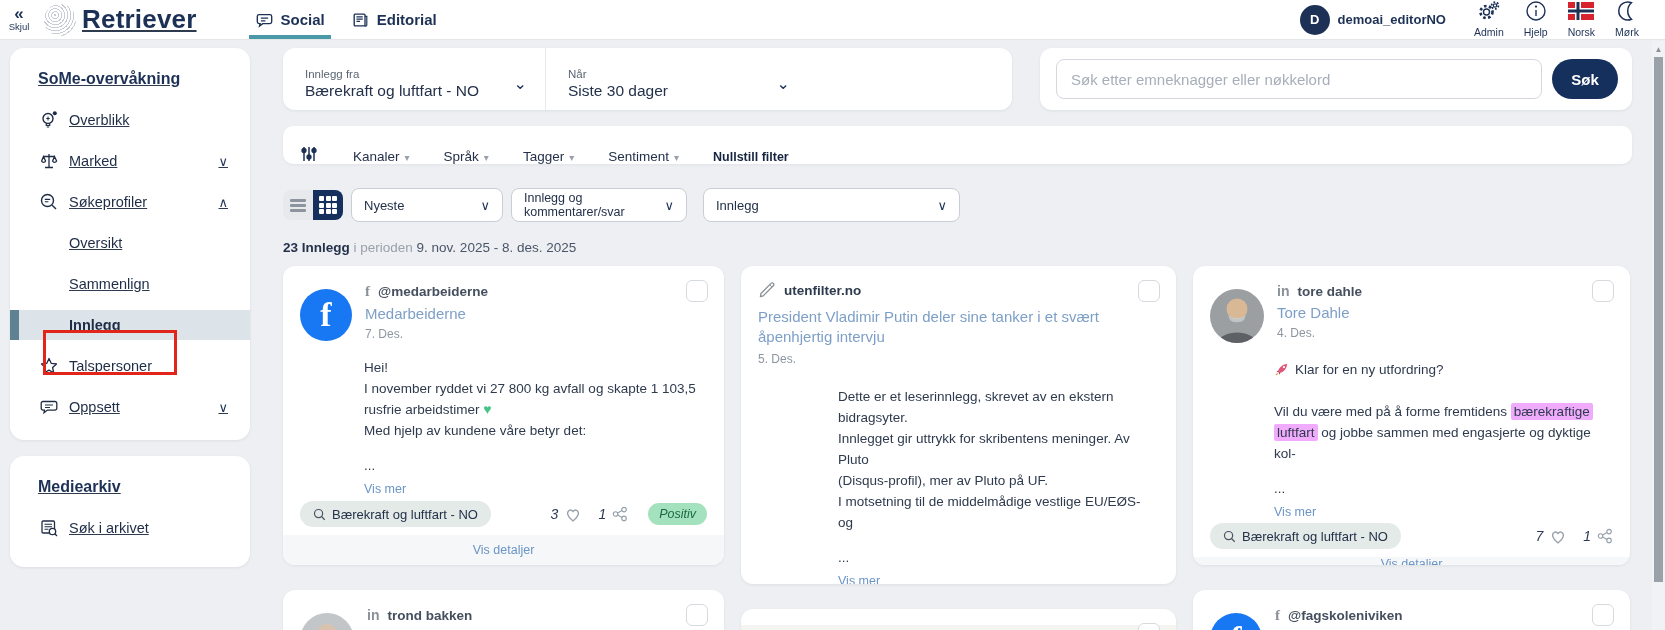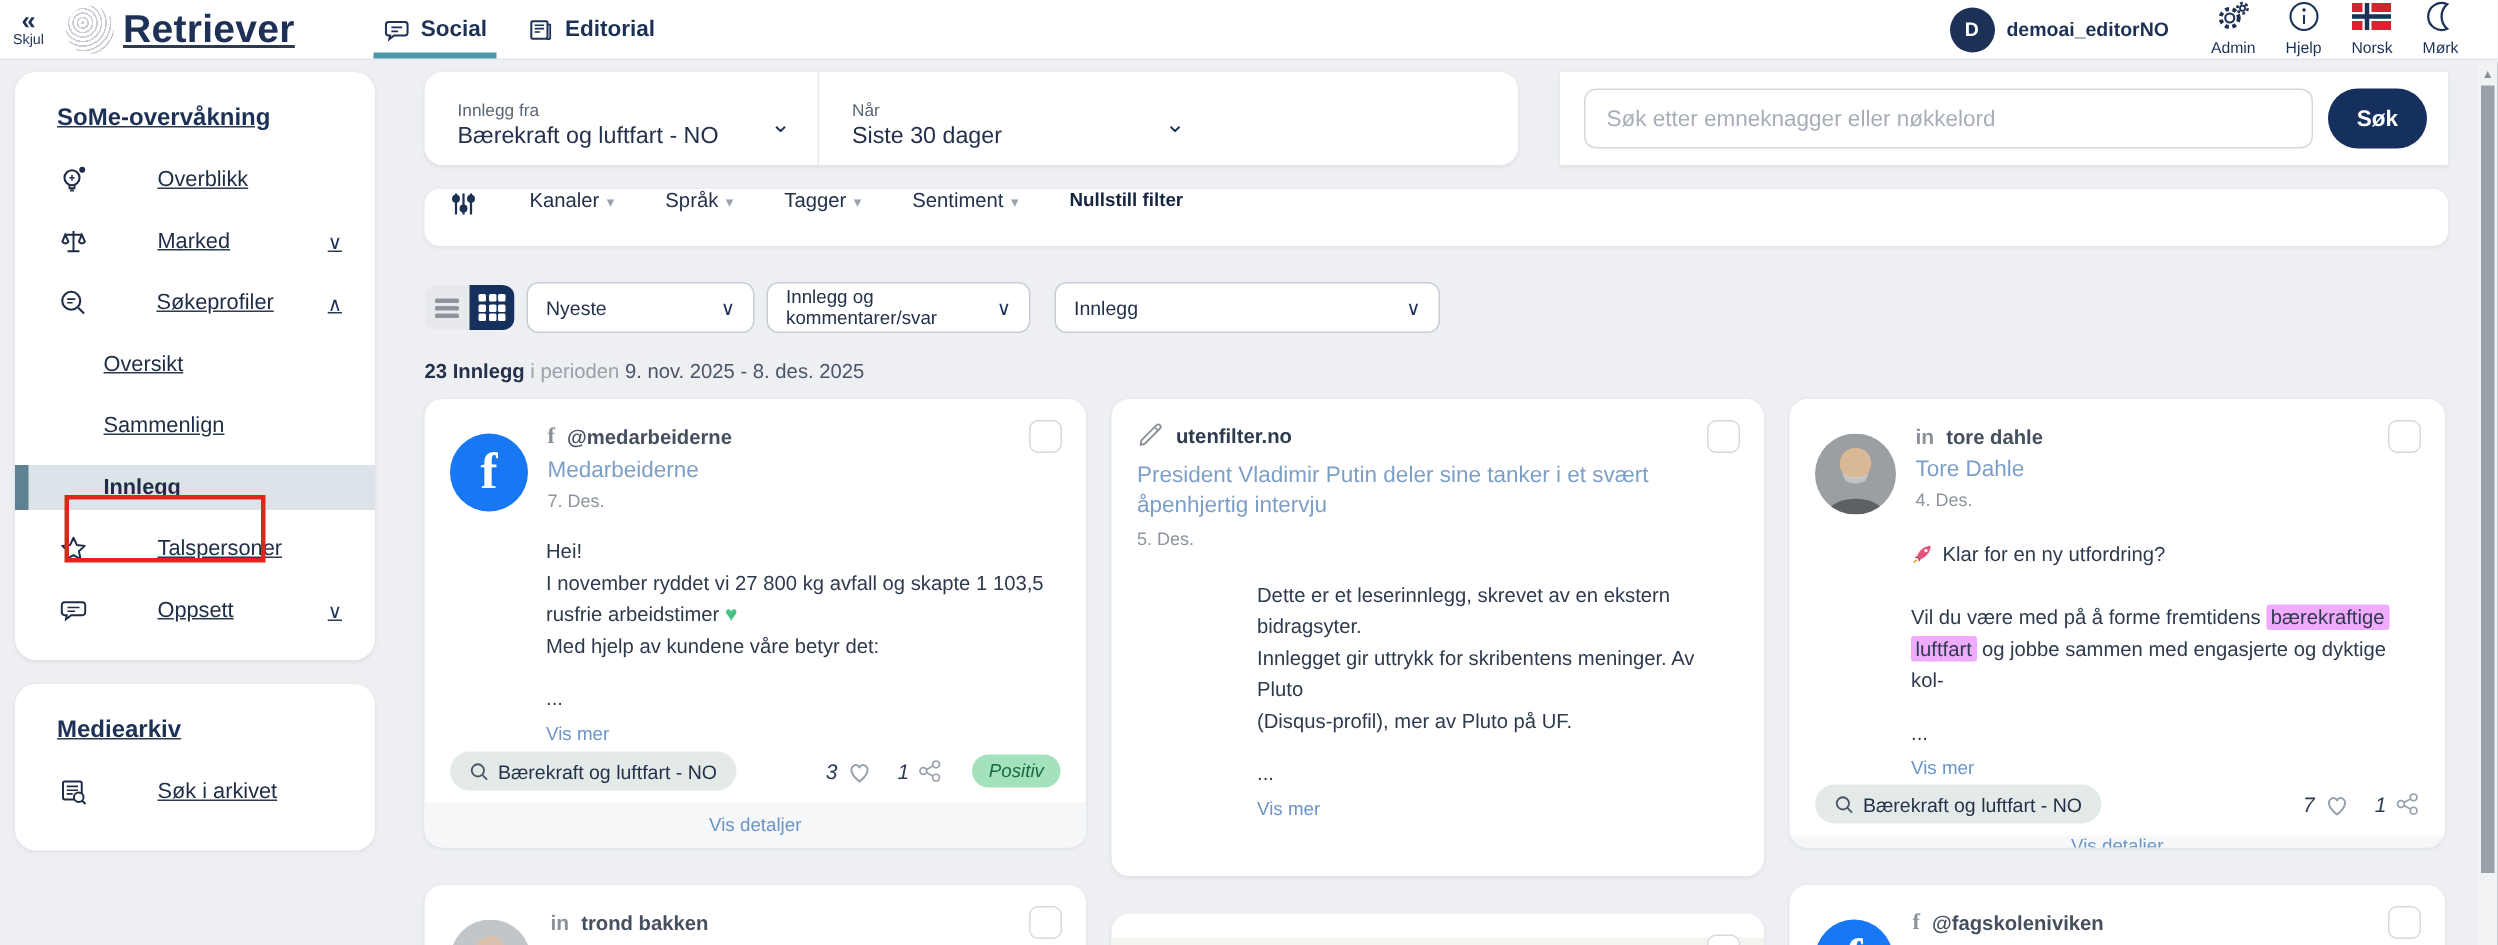--- a/index.html
+++ b/index.html
@@ -31,21 +31,21 @@
   .topaction .ic { height:22px; display:flex; align-items:center; justify-content:center;}
   .topaction .lbl { font-size:10.5px; margin-top:1px; }
 
   
   .page { display:flex; align-items:flex-start; }
   .sidebar { width:240px; margin:8px 0 0 10px; flex:none;text-decoration:underline; }
   .sb-card { background:#fff; border-radius:14px; box-shadow:0 1px 3px rgba(30,40,60,.08);
     padding:22px 0 18px; margin-bottom:16px; position:relative; overflow:hidden;}
   .sb-title { font-size:16px; font-weight:700; color:#1d3156; padding:0 0 6px 28px; }
   .sb-item { display:flex; align-items:center; height:30px; margin-top:11px; padding-left:28px;
-    font-size:14.5px; color:#1e2c45; cursor:pointer; position:relative;gap:36px;}
+    font-size:14.5px; color:#1e2c45; cursor:pointer; position:relative;}
   .sb-item .ic { width:22px; margin-right:9px; display:flex; justify-content:center; }
   .sb-item .chev { margin-left:auto; margin-right:22px; color:#1d3156; font-size:13px;}
   .sb-sub { padding-left:59px; }
   .sb-sub.active { background:#dde4e9; font-weight:700; }
   .sb-sub.active::before { content:""; position:absolute; left:0; top:0; bottom:0; width:9px;
     background:#5f8292; }
   .redbox { position:absolute; left:33px; top:282px; width:134px; height:45px;
     border:3px solid #e1251b; z-index:50; pointer-events:none; }
 
   
@@ -53,30 +53,30 @@
   .row1 { display:flex; margin-top:8px; gap:28px; }
   .filtercard { width:729px; height:62px; background:#fff; border-radius:12px;
     box-shadow:0 1px 3px rgba(30,40,60,.07); display:flex; }
   .fsel { display:flex; align-items:center; cursor:pointer; }
   .fsel .txts { padding:10px 0 0 22px; }
   .fsel .flabel { font-size:11.5px; color:#5b6674; }
   .fsel .fvalue { font-size:15.5px; color:#24314a; margin-top:2px; }
   .fsel .fchev { margin:8px 18px 0 auto; color:#1d3156; font-size:16px; }
   .fsel.one { width:263px; border-right:1px solid #e7eaee; }
   .fsel.two { width:262px; }
-  .searchcard { flex:1; height:62px; background:#fff; border-radius:1px;
+  .searchcard { flex:1; height:62px; background:#fff; border-radius:12px;
     box-shadow:0 1px 3px rgba(30,40,60,.07); display:flex; align-items:center; padding:0 14px 0 16px;}
   .searchinput { flex:1; height:40px; border:1px solid #d4d8de; border-radius:8px;
     padding:0 14px; font-size:15px; color:#24314a; font-family:inherit; margin-right:10px;}
   .searchinput::placeholder { color:#a7aeb9; }
   .sokbtn { width:66px; height:40px; border:none; border-radius:20px; background:#16305e;
     color:#fff; font-size:15px; font-weight:700; cursor:pointer; font-family:inherit;}
 
   .filterrow { margin-top:16px; height:38px; background:#fff; border-radius:10px;
-    box-shadow:0 1px 3px rgba(30,40,60,.06); display:flex; align-items:flex-start; padding:0 16px; gap:34px;}
+    box-shadow:0 1px 3px rgba(30,40,60,.06); display:flex; align-items:flex-end; padding:0 16px; gap:34px;}
   .fchip { font-size:13.5px; color:#24314a; cursor:pointer; }
   .fchip .tri { color:#9aa1ab; font-size:10px; margin-left:5px; }
   .resetf { font-size:12.5px; font-weight:700; color:#16253f; cursor:pointer; }
 
   .controls { display:flex; align-items:center; margin-top:24px; gap:8px; }
   .viewtoggle { display:flex; border-radius:8px; overflow:hidden; flex:none; }
   .vbtn { width:30px; height:30px; display:flex; align-items:center; justify-content:center; cursor:pointer;}
   .vbtn.list { background:#e7e9ed; }
   .vbtn.grid { background:#16305e; }
   .gridglyph { display:grid; grid-template-columns:5px 5px 5px; grid-template-rows:5px 5px 5px; gap:1.5px;}
@@ -500,20 +500,21 @@
                 </svg>
               <span>utenfilter.no</span>
             </div>
             <div class="ctitle">President Vladimir Putin deler sine tanker i et svært åpenhjertig intervju</div>
             <div class="cdate">5. Des.</div>
           </div>
           <div class="cbody">
             <div>Dette er et leserinnlegg, skrevet av en ekstern bidragsyter.</div>
             <div>Innlegget gir uttrykk for skribentens meninger. Av Pluto</div>
             <div>(Disqus-profil), mer av Pluto på UF.</div>
+            <div>I motsetning til de middelmådige vestlige EU/EØS- og</div>
             <div class="ellips">...</div>
             <span class="vismer">Vis mer</span>
           </div>
 
         </div>
 
         <div class="card cut">
           <div class="checkbox"></div>
           <div class="imgstrip">
             

